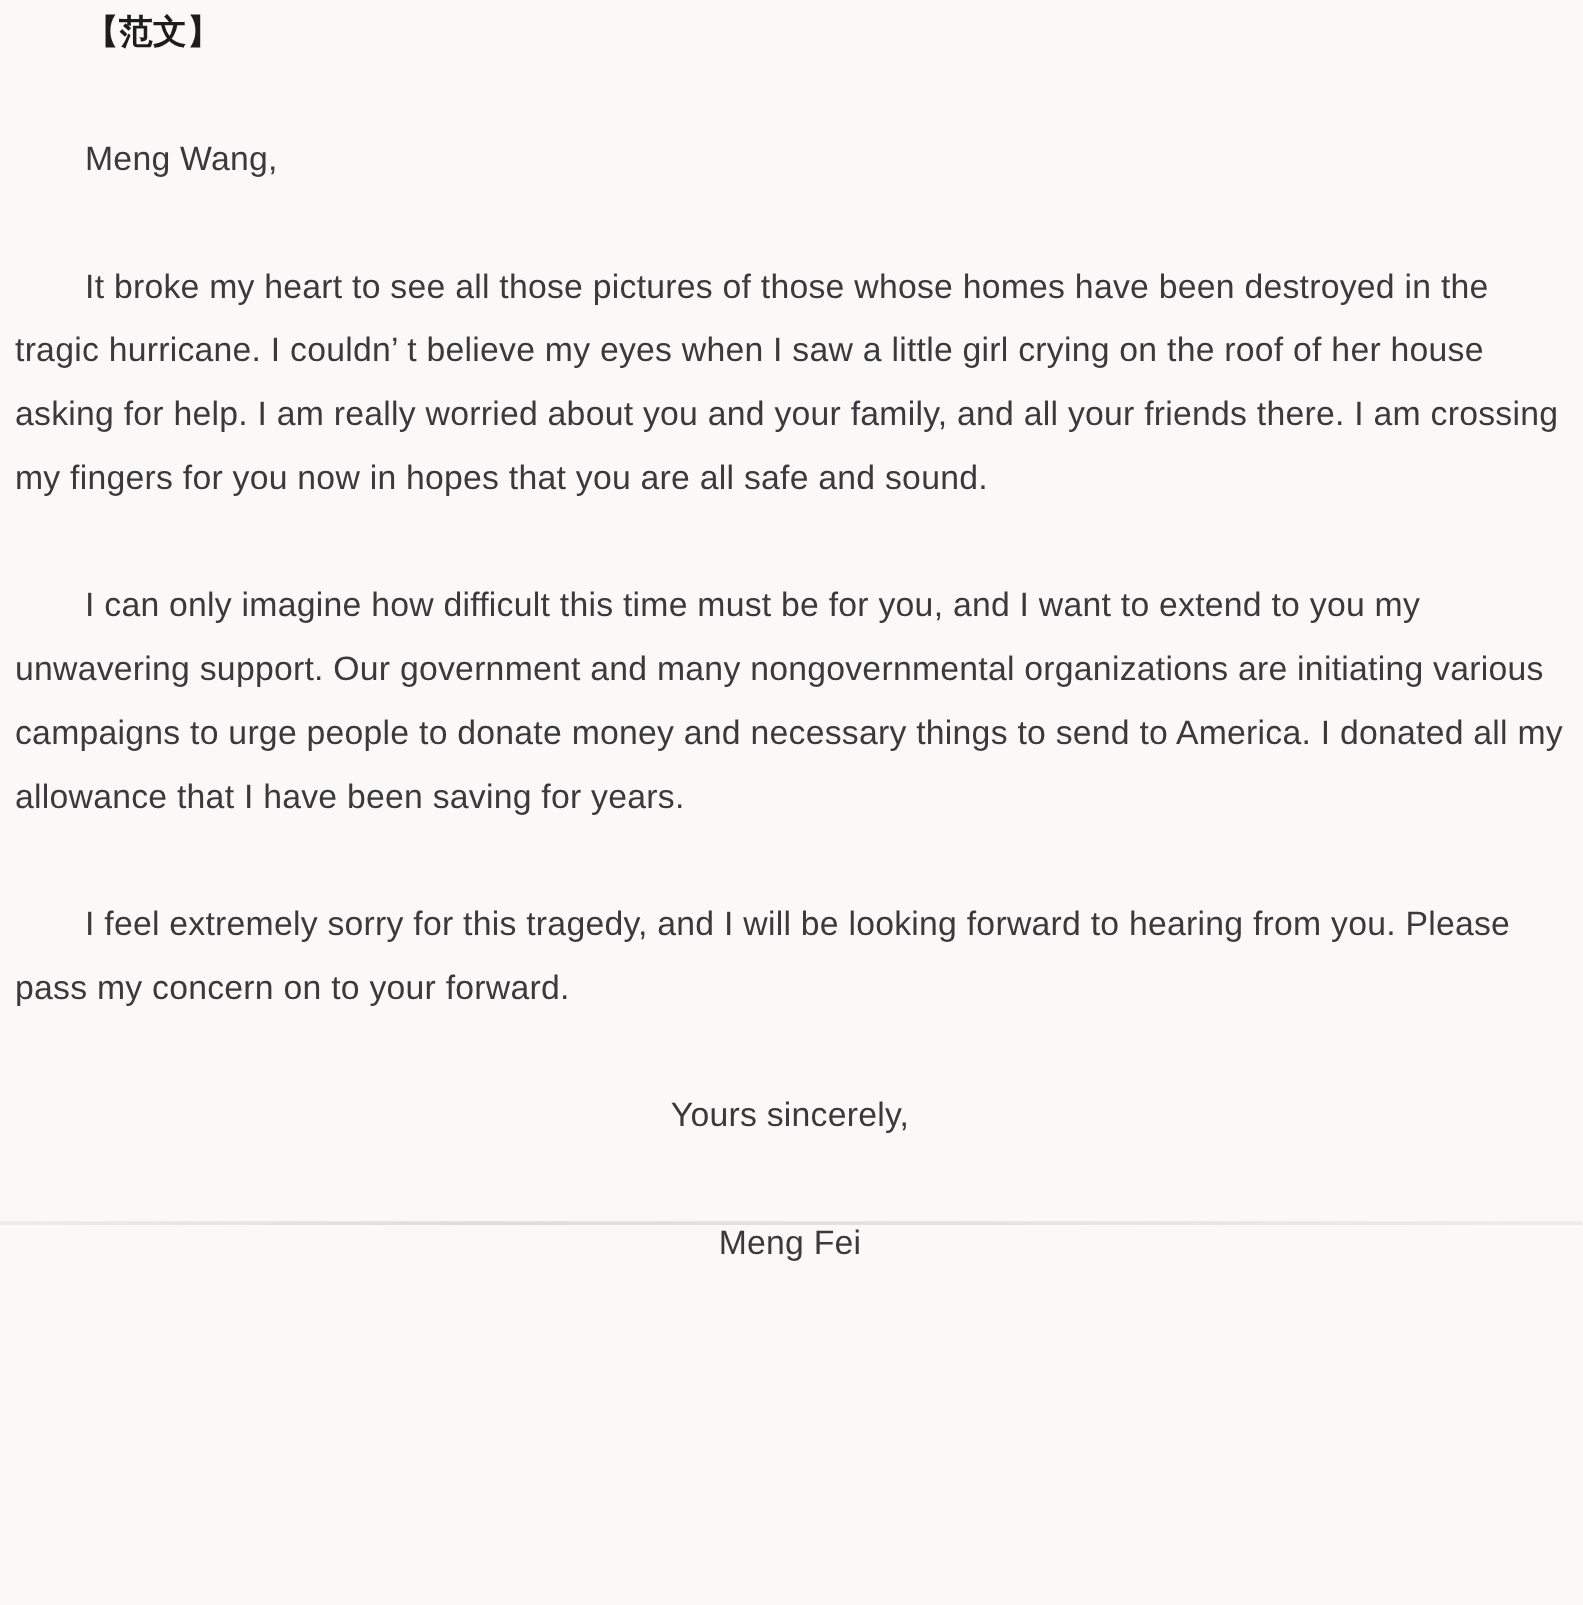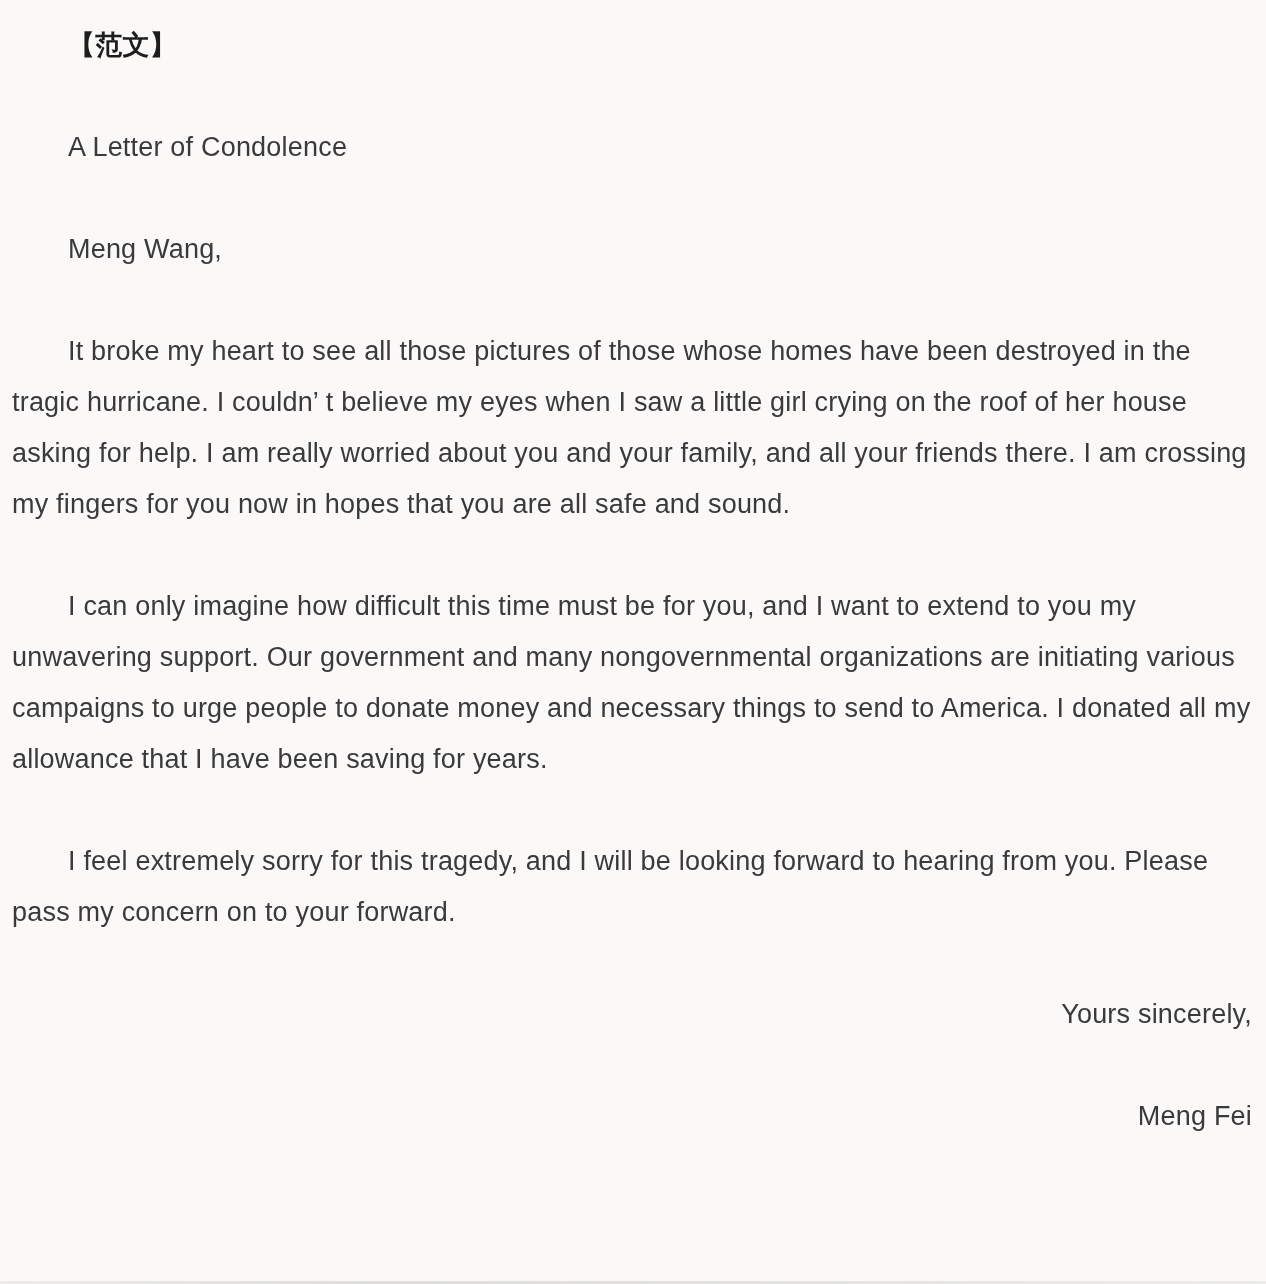--- a/index.html
+++ b/index.html
@@ -10,37 +10,37 @@
     width: 1266px;
     height: 1284px;
     background: #faf9f7;
     overflow: hidden;
     font-family: "Liberation Sans", "DejaVu Sans", sans-serif;
   }
   .page {
     position: relative;
     box-sizing: border-box;
     width: 1266px;
-    height: 1284px;
-    padding: 20px 14px 0 12px;
+    height: 980px;
+    padding: 0 14px 0 12px;
     color: #3a3a3c;
   }
   .line, .para {
     font-size: 27px;
     line-height: 51px;
     margin: 0 0 51px 0;
     text-indent: 56px;
     letter-spacing: 0.2px;
   }
   .heading {
     font-weight: bold;
     color: #1d1d1d;
   }
   .closing, .signature {
-    text-align: right;
+    text-align: center;
     text-indent: 0;
   }
   .signature {
     margin-bottom: 12px;
   }
   .bottom-edge {
     position: absolute;
     left: 0;
     right: 0;
     bottom: 0;
@@ -51,21 +51,20 @@
       rgba(120,120,120,0.16) 70%,
       rgba(120,120,120,0.10));
   }
 </style>
 </head>
 <body>
 
 <div class="page">
   <div class="line heading">【范文】</div>
 
-  <div class="line">A Letter of Condolence</div>
 
   <div class="line">Meng Wang,</div>
 
 
   <p class="para">It broke my heart to see all those pictures of those whose homes have been destroyed in the tragic hurricane. I couldn’ t believe my eyes when I saw a little girl crying on the roof of her house asking for help. I am really worried about you and your family, and all your friends there. I am crossing my fingers for you now in hopes that you are all safe and sound.</p>
 
   <p class="para">I can only imagine how difficult this time must be for you, and I want to extend to you my unwavering support. Our government and many nongovernmental organizations are initiating various campaigns to urge people to donate money and necessary things to send to America. I donated all my allowance that I have been saving for years.</p>
 
   <p class="para">I feel extremely sorry for this tragedy, and I will be looking forward to hearing from you. Please pass my concern on to your forward.</p>
 

